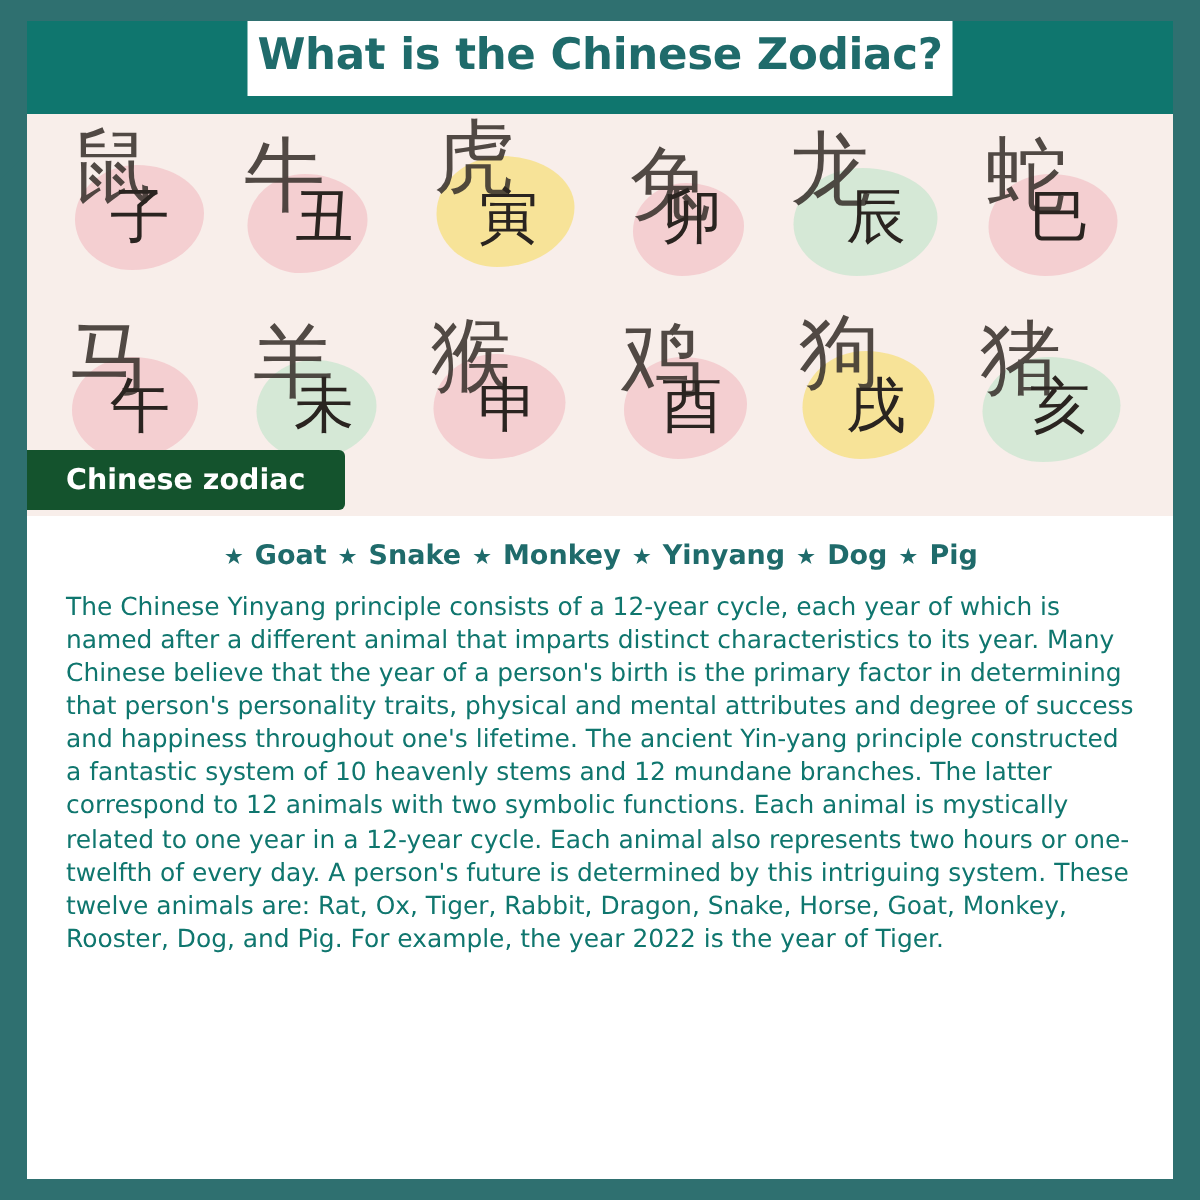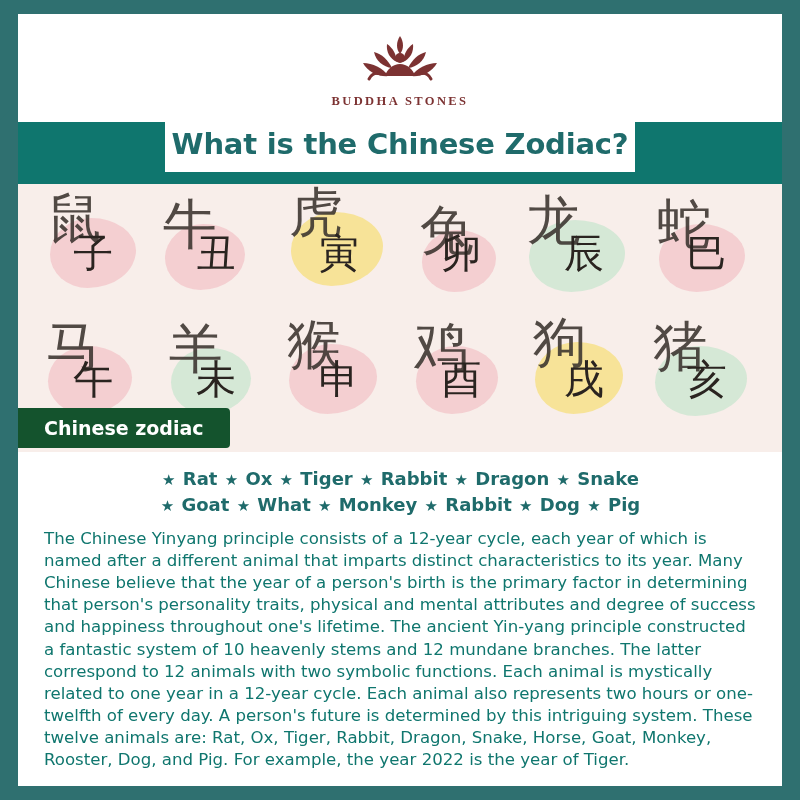--- a/index.html
+++ b/index.html
@@ -228,39 +228,20 @@
 
   <div class="edge-top"></div>
   <div class="edge-bottom"></div>
   <div class="edge-left"></div>
   <div class="edge-right"></div>
   <div class="corner corner-tl"></div>
   <div class="corner corner-br"></div>
 
   <div class="inner">
 
-    <div class="brand">
-      <div class="logo-mark">
-        <svg viewBox="0 0 118 62" width="118" height="62" aria-hidden="true">
-          <g fill="none" stroke="#7c3232" stroke-width="2.4" stroke-linecap="round">
-            <path d="M59 6 C55 12 55 19 59 24 C63 19 63 12 59 6 Z" fill="#7c3232" stroke="none"></path>
-            <path d="M46 14 C45 22 49 29 56 32 C55 24 52 18 46 14 Z" fill="#7c3232" stroke="none"></path>
-            <path d="M72 14 C73 22 69 29 62 32 C63 24 66 18 72 14 Z" fill="#7c3232" stroke="none"></path>
-            <path d="M33 22 C35 31 42 37 51 38 C47 30 41 24 33 22 Z" fill="#7c3232" stroke="none"></path>
-            <path d="M85 22 C83 31 76 37 67 38 C71 30 77 24 85 22 Z" fill="#7c3232" stroke="none"></path>
-            <path d="M22 33 C27 42 37 47 48 46 C41 38 32 33 22 33 Z" fill="#7c3232" stroke="none"></path>
-            <path d="M96 33 C91 42 81 47 70 46 C77 38 86 33 96 33 Z" fill="#7c3232" stroke="none"></path>
-          </g>
-          <circle cx="59" cy="28" r="5" fill="#7c3232"></circle>
-          <path d="M59 34 C52 34 46 39 44 46 L74 46 C72 39 66 34 59 34 Z" fill="#7c3232"></path>
-          <path d="M40 44 C34 42 30 45 28 49 M78 44 C84 42 88 45 90 49" stroke="#7c3232" stroke-width="3" fill="none" stroke-linecap="round"></path>
-        </svg>
-      </div>
-      <div class="brand-name">BUDDHA STONES</div>
-    </div>
 
     <div class="title-band">
       <div class="title-box">
         <div class="title-text">What is the Chinese Zodiac?</div>
       </div>
     </div>
 
     <div class="art-panel">
       <div class="zodiac-grid" id="zodiac-grid">
           <div class="zodiac-cell">
@@ -327,20 +308,19 @@
     </div>
 
     <div class="tab-row">
       <div class="zodiac-tab">
         <span>Chinese zodiac</span>
       </div>
     </div>
 
     <div class="body-panel">
       <div class="animal-list">
-        <div id="animal-line-1"><span class="star">★</span><span> Rat </span><span class="star">★</span><span> Ox </span><span class="star">★</span><span> Tiger </span><span class="star">★</span><span> Rabbit </span><span class="star">★</span><span> Dragon </span><span class="star">★</span><span> Snake </span></div>
-        <div id="animal-line-2"><span class="star">★</span><span> Goat </span><span class="star">★</span><span> What </span><span class="star">★</span><span> Monkey </span><span class="star">★</span><span> Rabbit </span><span class="star">★</span><span> Dog </span><span class="star">★</span><span> Pig </span></div>
+        <div id="animal-line-2"><span class="star">★</span><span> Goat </span><span class="star">★</span><span> Snake </span><span class="star">★</span><span> Monkey </span><span class="star">★</span><span> Yinyang </span><span class="star">★</span><span> Dog </span><span class="star">★</span><span> Pig </span></div>
       </div>
       <div class="paragraph">The Chinese Yinyang principle consists of a 12-year cycle, each year of which is named after a different animal that imparts distinct characteristics to its year. Many Chinese believe that the year of a person's birth is the primary factor in determining that person's personality traits, physical and mental attributes and degree of success and happiness throughout one's lifetime. The ancient Yin-yang principle constructed a fantastic system of 10 heavenly stems and 12 mundane branches. The latter correspond to 12 animals with two symbolic functions. Each animal is mystically related to one year in a 12-year cycle. Each animal also represents two hours or one-twelfth of every day. A person's future is determined by this intriguing system. These twelve animals are: Rat, Ox, Tiger, Rabbit, Dragon, Snake, Horse, Goat, Monkey, Rooster, Dog, and Pig. For example, the year  2022 is the year of Tiger.</div>
     </div>
 
   </div>
 </div>
 
 </body></html>

